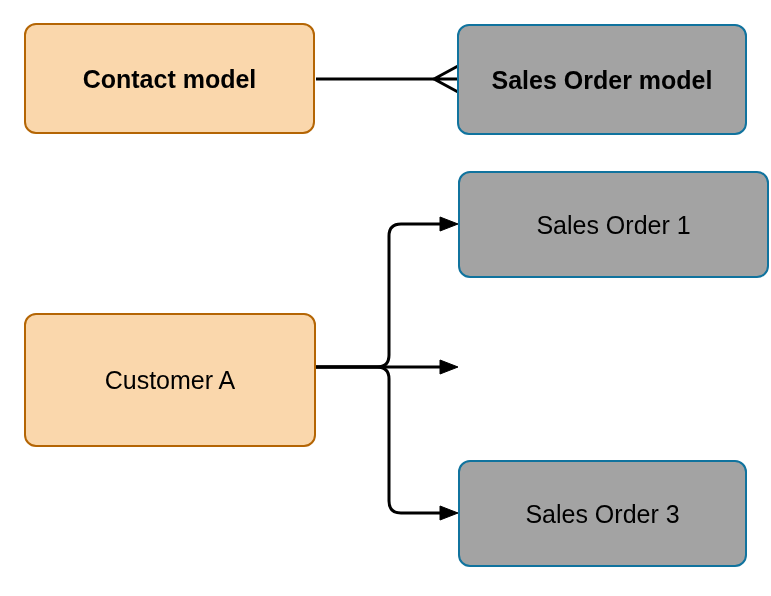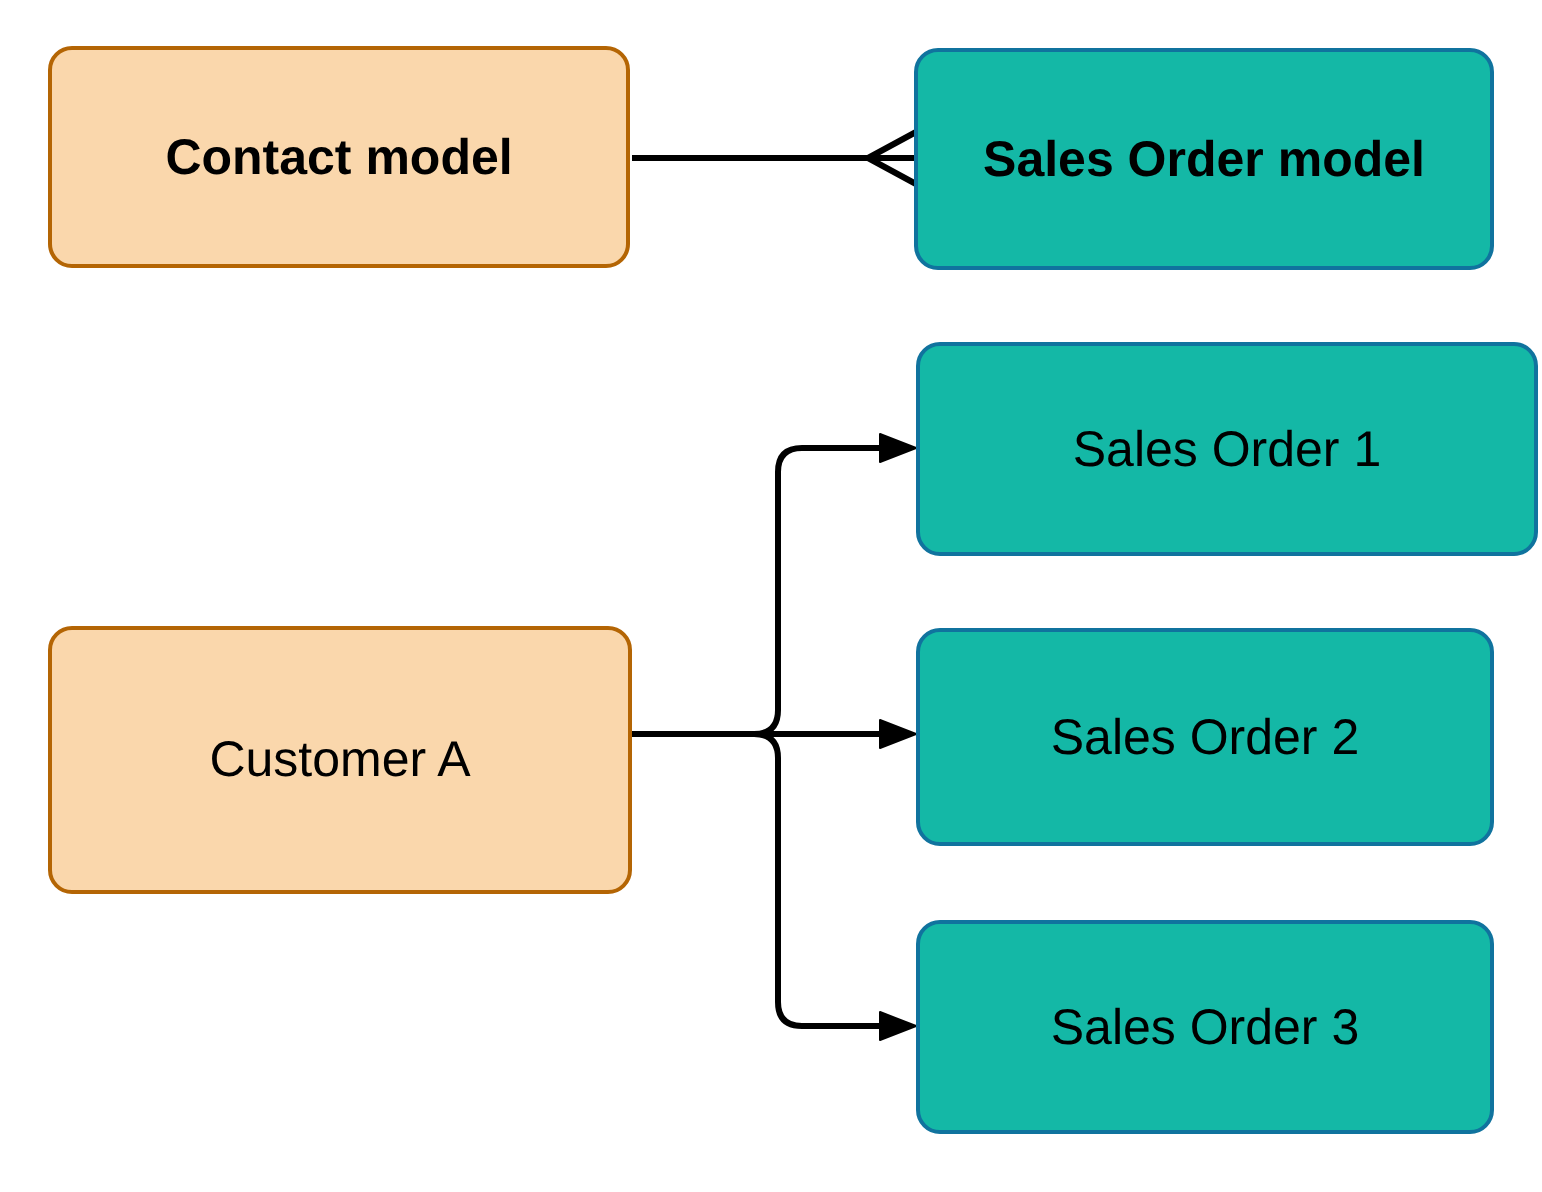--- a/index.html
+++ b/index.html
@@ -34,21 +34,21 @@
     font-size: 25px;
     color: #000000;
     line-height: 1.2;
   }
   .node.orange {
     background: #FAD7AC;
     border-color: #B46504;
     align-items: center;
   }
   .node.blue {
-    background: #14b8a6;
+    background: #a3a3a3;
     border-color: #10739E;
   }
   .node.bold {
     font-weight: bold;
   }
   .edge-line {
     fill: none;
     stroke: #000000;
     stroke-width: 3;
     stroke-linejoin: round;
@@ -89,21 +89,18 @@
   </div>
 
   <div class="node blue" style="left:458px; top:171px; width:311px; height:107px;">
     <span>Sales Order 1</span>
   </div>
 
   <div class="node orange" style="left:24px; top:313px; width:292px; height:134px;">
     <span>Customer A</span>
   </div>
 
-  <div class="node blue" style="left:458px; top:314px; width:289px; height:109px;">
-    <span>Sales Order 2</span>
-  </div>
 
   <div class="node blue" style="left:458px; top:460px; width:289px; height:107px;">
     <span>Sales Order 3</span>
   </div>
 
 </div>
 
 </body></html>

